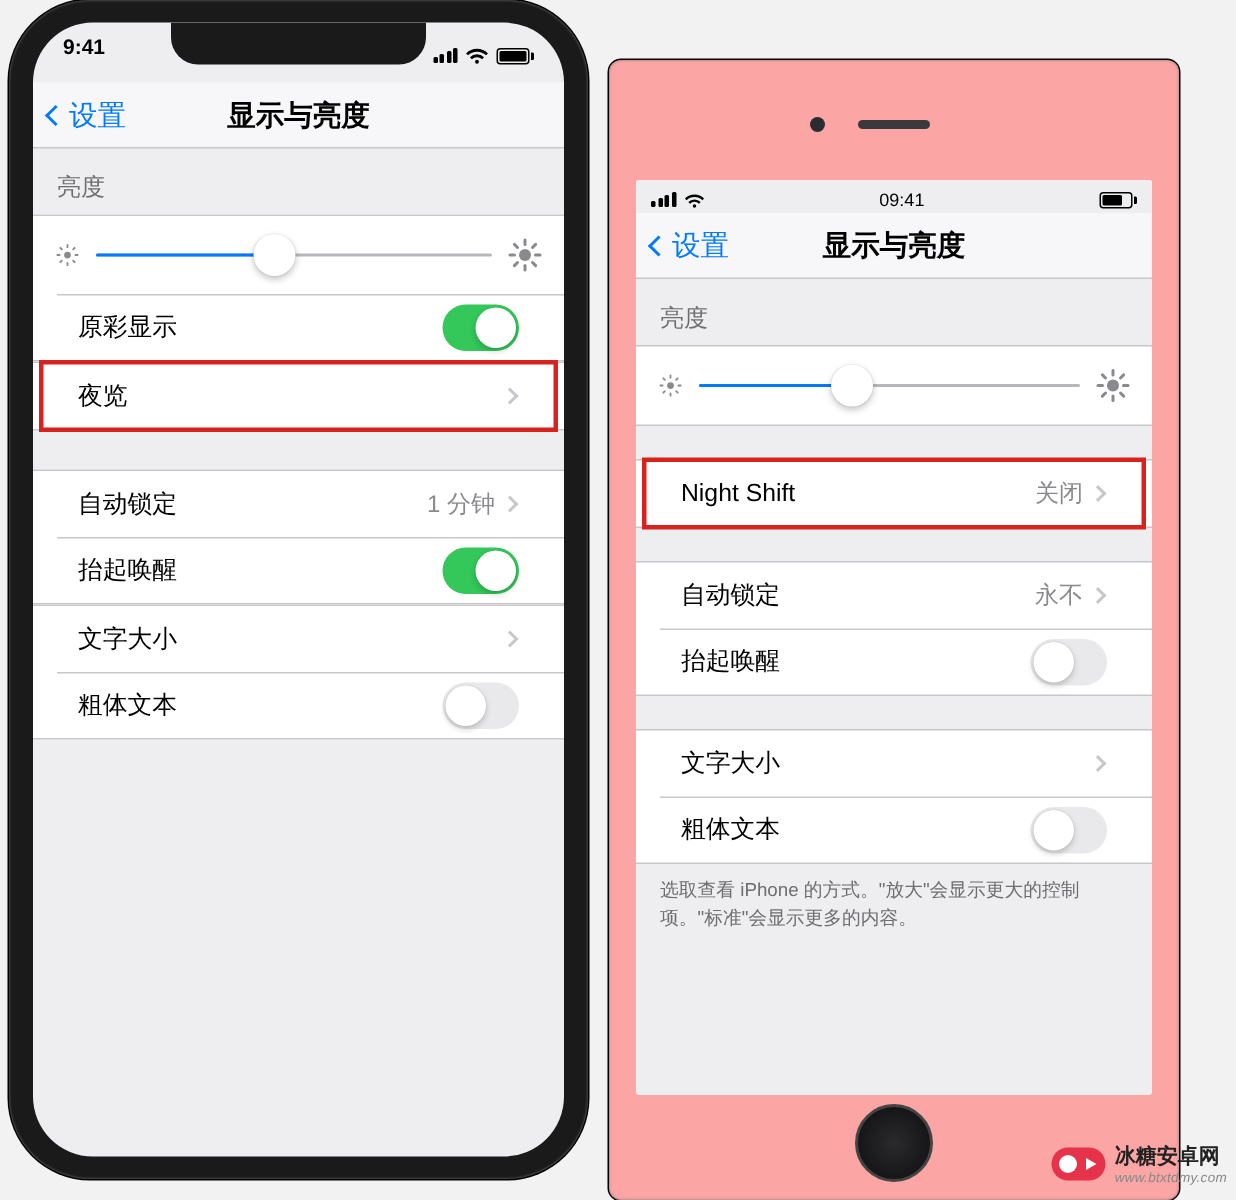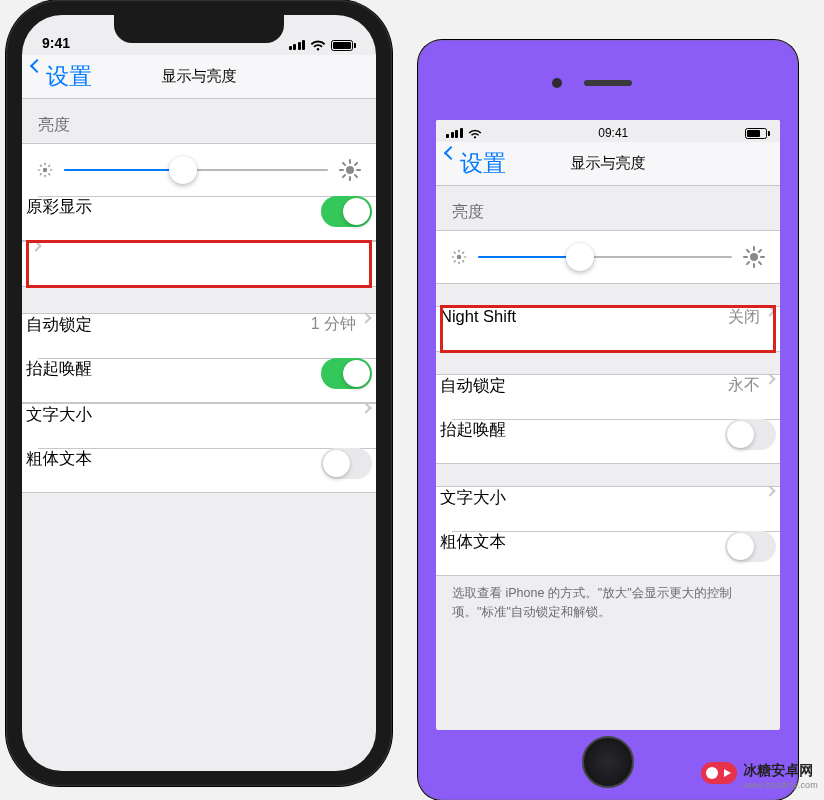--- a/index.html
+++ b/index.html
@@ -14,21 +14,21 @@
   }
 
   .phone {
     position: absolute;
     border-radius: 48px;
     padding: 12px;
     background: #1a1a1a;
     box-shadow: inset 0 0 2px #777, 0 0 0 1px #000;
   }
   .phone.iphonex { left: 6px; top: 0; width: 386px; height: 786px; border-radius: 54px; }
-  .phone.iphone8 { left: 406px; top: 40px; width: 380px; height: 760px; border-radius: 24px; background:#8b5cf6;margin-left:12px; }
+  .phone.iphone8 { left: 406px; top: 40px; width: 380px; height: 760px; border-radius: 8px; background:#fca5a5; }
 
   .screen {
     position: absolute;
     background: #eeeef1;
     overflow: hidden;
   }
   .iphonex .screen { left: 16px; top: 15px; right: 16px; bottom: 15px; border-radius: 40px; }
   .iphone8 .screen { left: 18px; top: 80px; right: 18px; height: 610px; border-radius: 2px; }
 
   .notch {
@@ -44,68 +44,68 @@
   }
   .earpiece8 {
     position: absolute; top: 40px; left: 50%; transform: translateX(-50%);
     width: 48px; height: 6px; border-radius: 3px; background: #3a3a3c;
   }
   .cam8 {
     position: absolute; top: 38px; left: calc(50% - 56px);
     width: 10px; height: 10px; border-radius: 50%; background: #2c2c30;
   }
 
-  .statusbar { display: flex; justify-content: space-between; align-items: flex-end; padding: 8px 20px 4px; height: 40px; font-size: 14px; font-weight: 600; }
+  .statusbar { display: flex; justify-content: space-between; padding: 8px 20px 4px; height: 40px; font-size: 14px; font-weight: 600; }
   .status8 { display: flex; justify-content: space-between; align-items: center; padding: 4px 10px 0; height: 22px; font-size: 12px; font-weight: 500; background:#eeeef1; }
 
   .sig-dots { display:inline-flex; gap:1.5px; align-items:flex-end; }
   .sig-dots span { width:3px; background:#000; border-radius:1px; }
   .sig-dots span:nth-child(1){height:4px}.sig-dots span:nth-child(2){height:6px}.sig-dots span:nth-child(3){height:8px}.sig-dots span:nth-child(4){height:10px}
   .wifi-ic { display:inline-block; transform: translateY(1px); }
   .batt { display:inline-flex; align-items:center; }
   .batt .body { width:22px; height:11px; border:1px solid #000; border-radius:2.5px; position:relative; }
   .batt .body::after{content:'';position:absolute;left:1px;top:1px;bottom:1px;right:1px;background:#000;border-radius:1px;}
   .batt .tip { width:2px; height:5px; background:#000; margin-left:1px; border-radius:0 1px 1px 0; }
   .batt.outline .body::after{right:6px;}
   .batt.dark .body{border-color:#000}.batt.dark .tip{background:#000}
 
   .navbar { display:flex; align-items:center; justify-content:center; position:relative; height:44px; border-bottom:1px solid #c7c7cb; background:#f7f7f9; }
-  .navbar .title { font-size:15px; font-weight:400;text-align:right; }
-  .navbar .back { position:absolute; left:10px; display:flex; align-items:flex-start; color:#007aff; font-size:23px; }
+  .navbar .title { font-size:19px; font-weight:700;text-align:right; }
+  .navbar .back { position:absolute; left:10px; display:flex; align-items:center; color:#007aff; font-size:19px; }
   .chev { display:inline-block; width:10px; height:10px; border-left:2.5px solid #007aff; border-bottom:2.5px solid #007aff; transform:rotate(45deg); margin-right:4px; }
   .chev.r { border-color:#c7c7cc; transform:rotate(-135deg); margin:0 2px 0 6px; width:8px; height:8px; border-width:2px; }
 
   .section-hdr { padding: 16px 16px 7px; font-size:16px; color:#6d6d72; }
   .section-ftr { padding: 8px 16px 6px; font-size:12.5px; color:#6d6d72; line-height:1.5; }
   .group { background:#fff; border-top:0.5px solid #c7c7cb; border-bottom:0.5px solid #c7c7cb; }
-  .cell { display:flex; min-height:44px; padding:0 4px; position:relative; font-size:16.5px; color:#000; }
+  .cell { display:flex; align-items:center; min-height:44px; padding:0 30px; position:relative; font-size:16.5px; color:#000; }
   .cell + .cell::before { content:''; position:absolute; left:16px; right:0; top:0; height:0.5px; background:#c7c7cb; }
   .cell .label { flex:1; }
   .cell .value { color:#8a8a8e; font-size:16px; }
 
   .slider-row { padding: 12px 14px; display:flex; align-items:center; gap:10px; }
   .sun-sm, .sun-lg { color:#8a8a8e; }
   .sun-sm svg{width:18px;height:18px}.sun-lg svg{width:24px;height:24px}
   .slider { flex:1; height:28px; position:relative; }
   .track { position:absolute; left:0; right:0; top:50%; height:2px; background:#b8b8bc; transform:translateY(-50%); border-radius:1px;}
   .track .fill { position:absolute; left:0; top:0; bottom:0; background:#007aff; border-radius:1px; }
   .thumb { position:absolute; top:50%; width:28px; height:28px; background:#fff; border-radius:50%; box-shadow:0 2px 5px rgba(0,0,0,.25),0 0 0 .5px rgba(0,0,0,.06); transform:translate(-50%,-50%); }
 
   .toggle { width:51px; height:31px; border-radius:16px; position:relative; background:#e9e9eb; transition:.2s; }
   .toggle.on { background:#34c759; }
   .toggle .knob { position:absolute; top:2px; width:27px; height:27px; background:#fff; border-radius:50%; box-shadow:0 2px 4px rgba(0,0,0,.2),0 0 0 .5px rgba(0,0,0,.05); }
   .toggle .knob{left:2px}.toggle.on .knob{left:22px}
 
   .hl { position:absolute; border:3px solid #d8221e; pointer-events:none; }
 
-  .watermark { position:absolute; right:6px; bottom:10px; display:flex; gap:6px; font-size:14px; font-weight:600; color:#222; }
+  .watermark { position:absolute; right:6px; bottom:10px; display:flex; align-items:center; gap:6px; font-size:14px; font-weight:600; color:#222; }
   .wm-badge{width:36px;height:22px;background:#e6324b;border-radius:11px;position:relative;}
   .wm-badge::before{content:'';position:absolute;left:5px;top:5px;width:12px;height:12px;border-radius:50%;background:#fff;}
   .wm-badge::after{content:'';position:absolute;right:6px;top:7px;width:0;height:0;border-left:7px solid #fff;border-top:4px solid transparent;border-bottom:4px solid transparent;}
-  .wm-sub{font-size:9px;color:#888;display:block;font-weight:400;letter-spacing:.2px;}
+  .wm-sub{font-size:9px;color:#888;display:block;font-weight:400;letter-spacing:.2px;font-style:italic;}
 
   svg { display:block; }
 </style>
 </head>
 <body>
 
 <div class="phone iphonex">
   <div class="screen">
     <div class="notch"></div>
 
@@ -181,20 +181,21 @@
       <div class="cell">
         <span class="label">原彩显示</span>
         <span class="toggle on" id="tt1">
             <span class="knob"></span>
           </span>
       </div>
     </div>
 
     <div class="group" style="position:relative">
       <div class="cell">
+        <span class="label">夜览</span>
         <span class="chev r"></span>
       </div>
       <div class="hl" style="left:4px;right:4px;top:-2px;bottom:-2px"></div>
     </div>
 
     <div style="height:26px"></div>
 
     <div class="group">
       <div class="cell">
         <span class="label">自动锁定</span>
@@ -333,21 +334,21 @@
         <span class="chev r"></span>
       </div>
       <div class="cell">
         <span class="label">粗体文本</span>
         <span class="toggle" id="bt2">
             <span class="knob"></span>
           </span>
       </div>
     </div>
 
-    <div class="section-ftr">选取查看 iPhone 的方式。"放大"会显示更大的控制项。"标准"自动锁定和解锁。</div>
+    <div class="section-ftr">选取查看 iPhone 的方式。"放大"会显示更大的控制项。"标准"会显示更多的内容。</div>
 
   </div>
   <div class="home-btn"></div>
 </div>
 
 <div class="watermark">
   <span class="wm-badge"></span>
   <span>
     <span>冰糖安卓网</span>
     <span class="wm-sub">www.btxtdmy.com</span>

